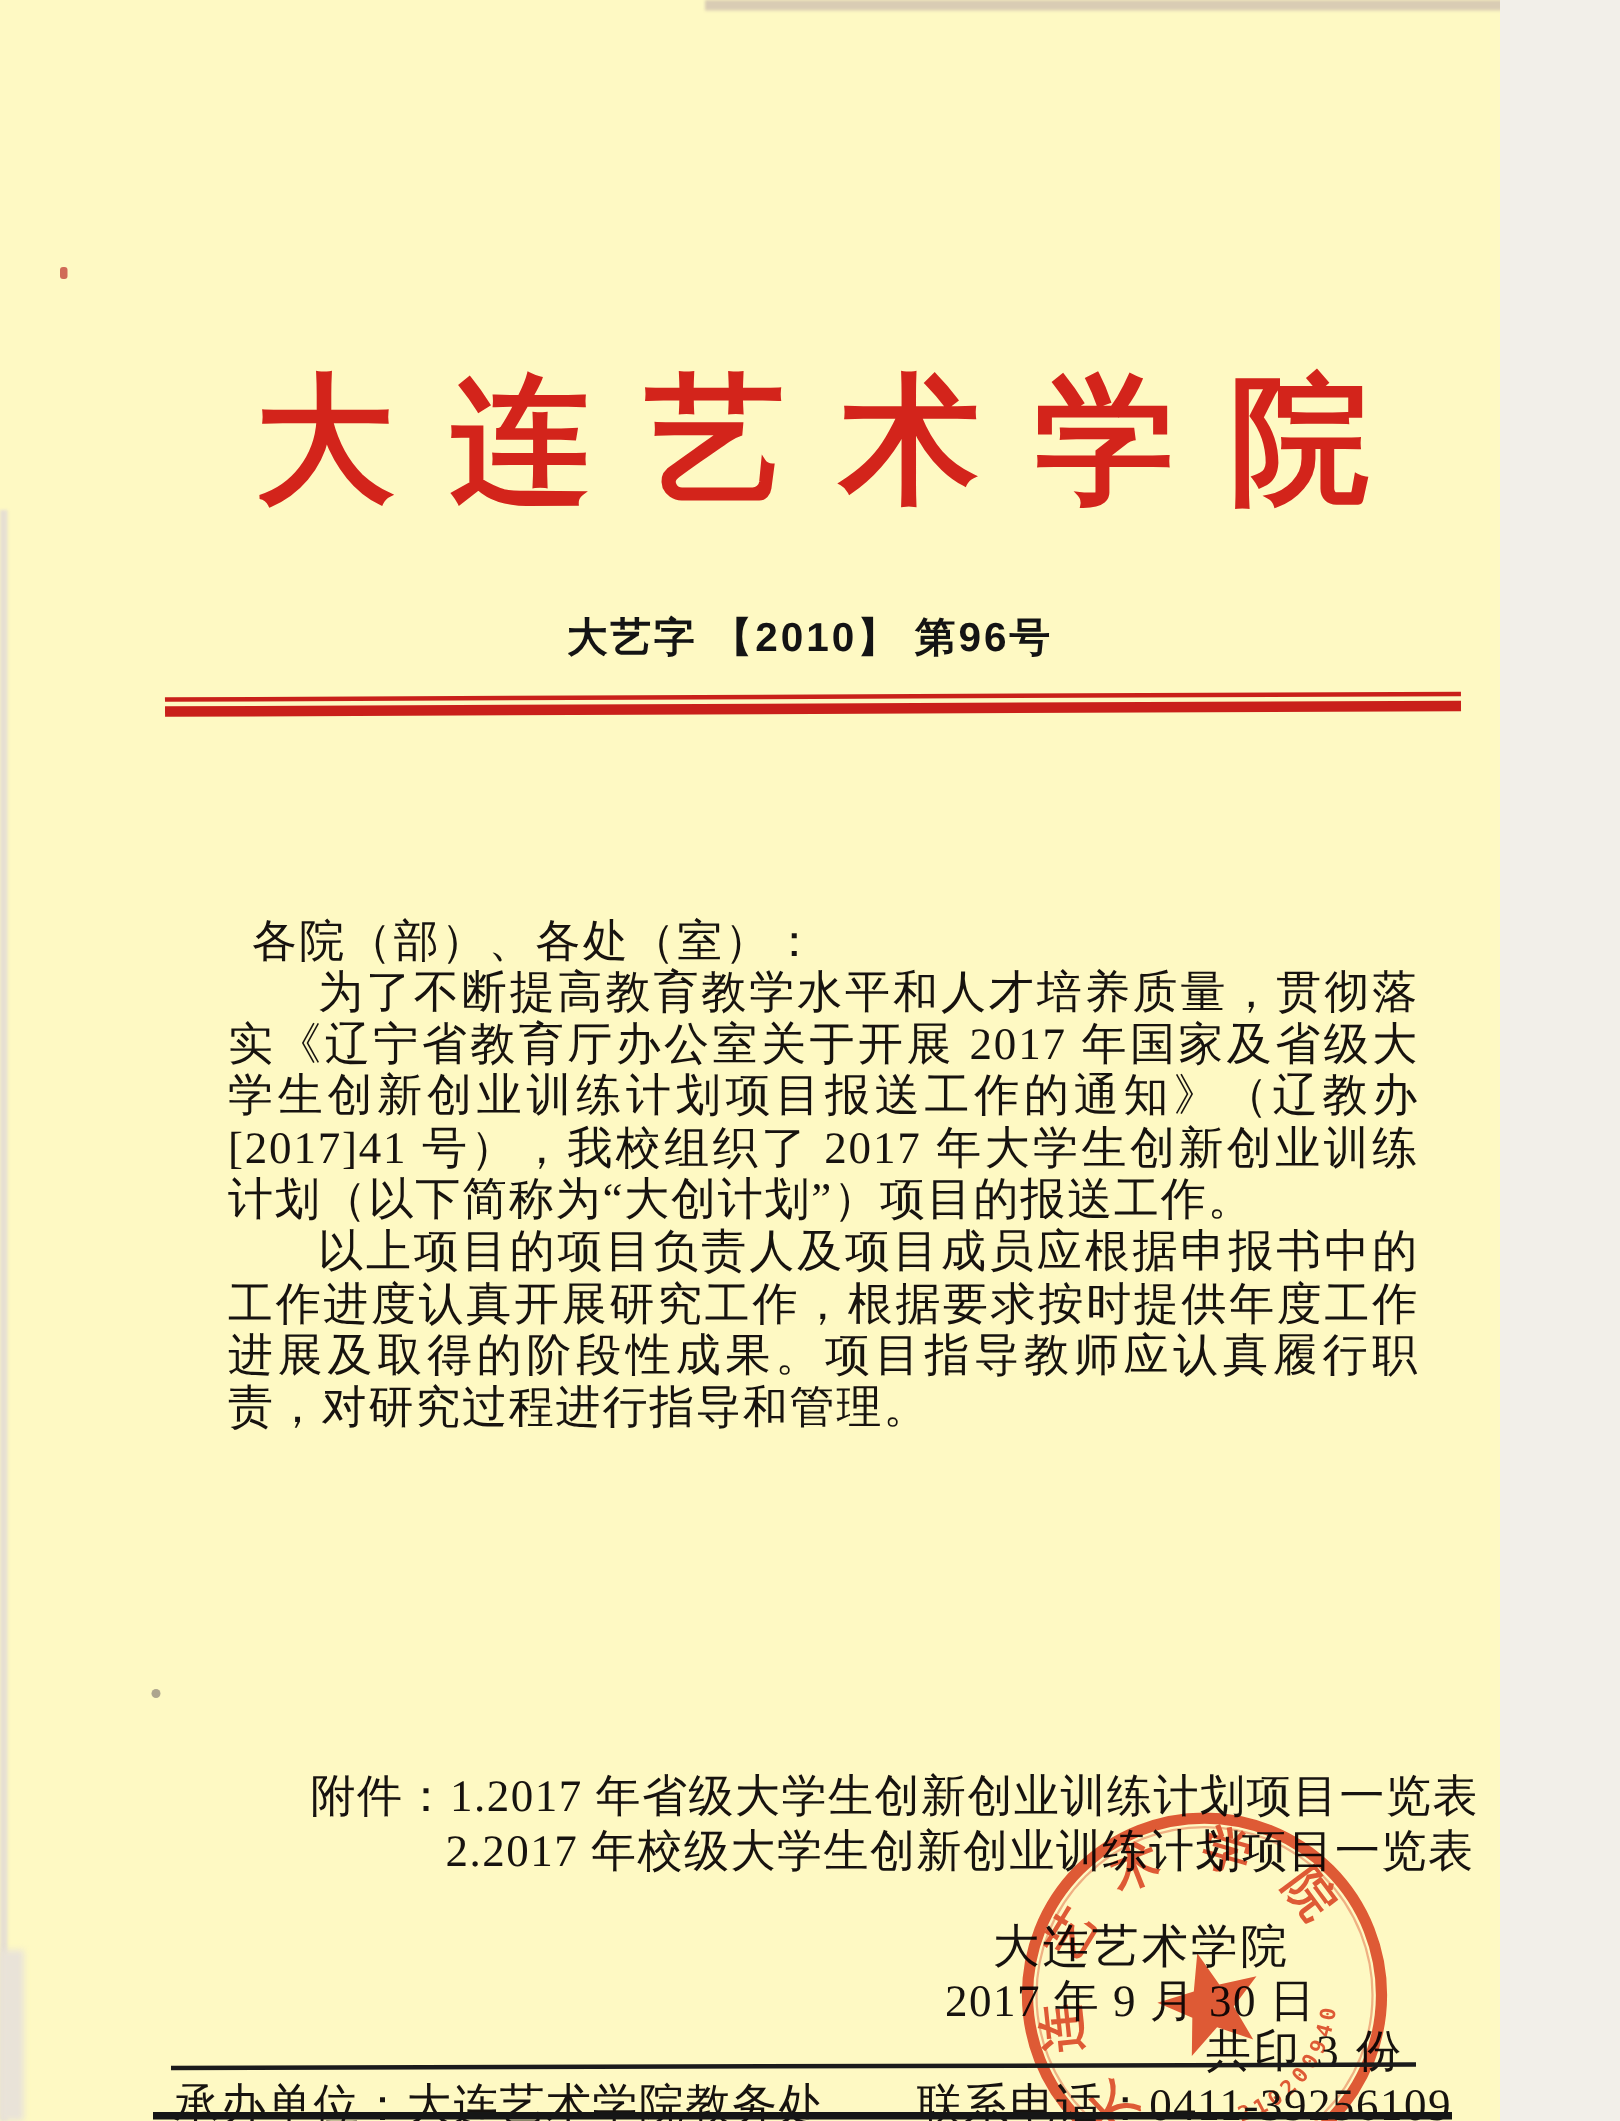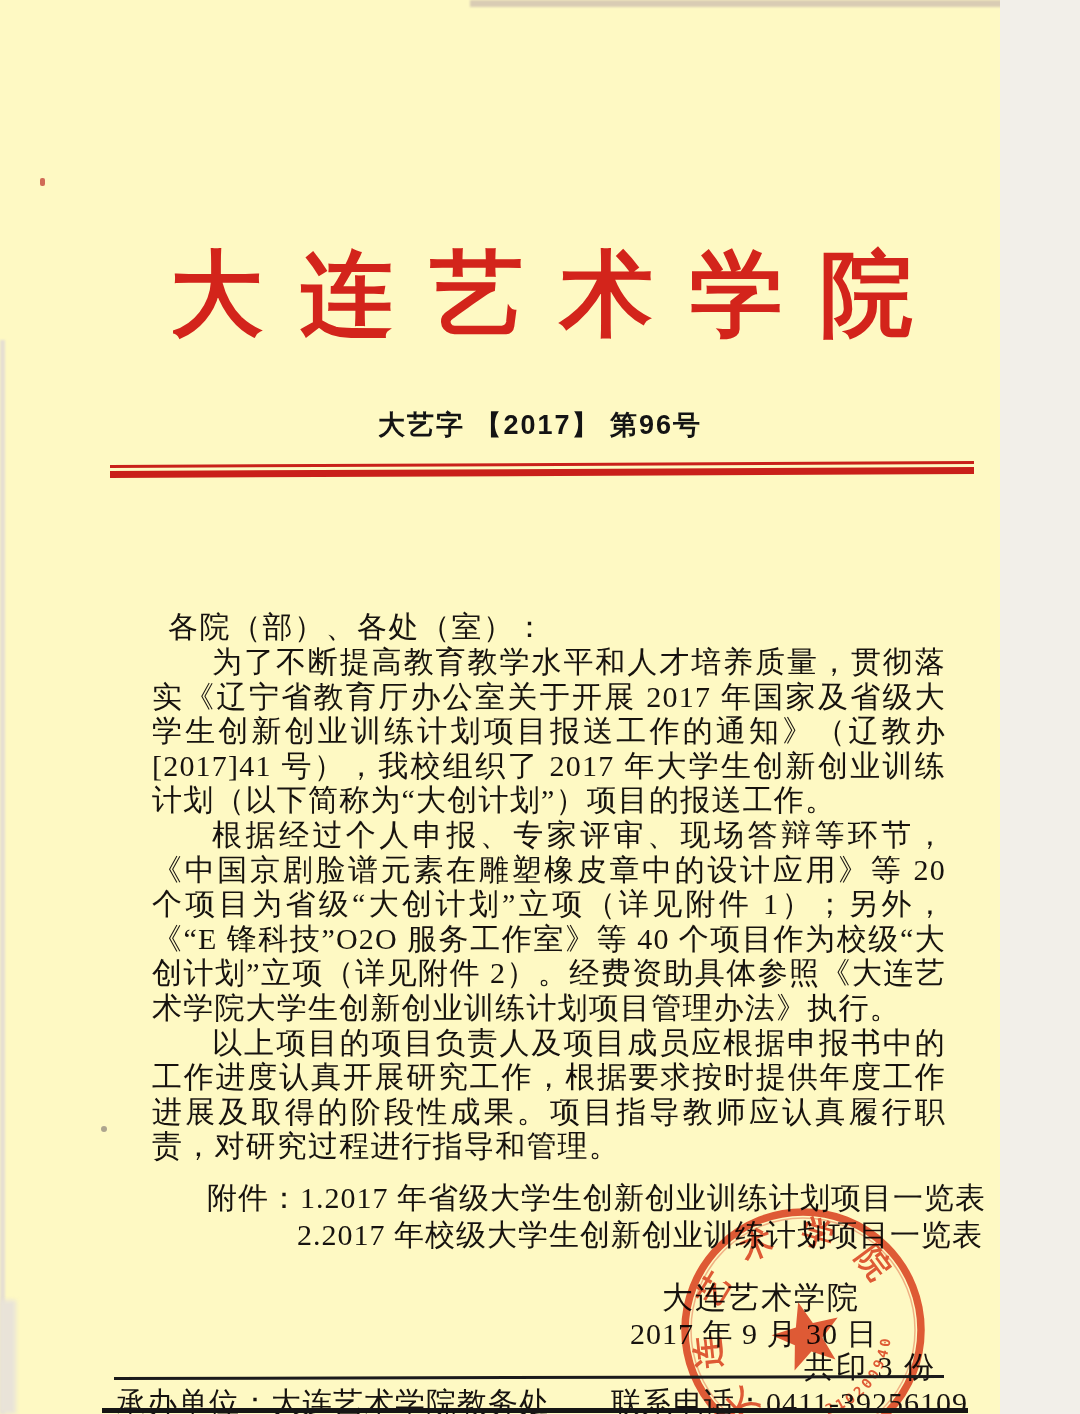--- a/index.html
+++ b/index.html
@@ -87,34 +87,33 @@
 <div class="page">
 
   <div class="edge-top"></div>
   <div class="edge-left"></div>
   <div class="edge-corner"></div>
   <div class="speck-red"></div>
   <div class="speck-dark"></div>
 
   <div class="masthead">大连艺术学院</div>
 
-  <div class="docnum">大艺字 【2017】 第96号</div>
+  <div class="docnum">大艺字 【2010】 第96号</div>
 
   <div class="red-rule">
     <div class="thin"></div>
     <div class="gap"></div>
     <div class="thick"></div>
   </div>
 
 
   <div class="salutation">各院（部）、各处（室）：</div>
 
   <div class="body-text">
     <p>为了不断提高教育教学水平和人才培养质量，贯彻落实《辽宁省教育厅办公室关于开展 2017 年国家及省级大学生创新创业训练计划项目报送工作的通知》（辽教办[2017]41 号），我校组织了 2017 年大学生创新创业训练计划（以下简称为“大创计划”）项目的报送工作。</p>
-    <p>根据经过个人申报、专家评审、现场答辩等环节，《中国京剧脸谱元素在雕塑橡皮章中的设计应用》等 20 个项目为省级“大创计划”立项（详见附件 1）；另外，《“E 锋科技”O2O 服务工作室》等 40 个项目作为校级“大创计划”立项（详见附件 2）。经费资助具体参照《大连艺术学院大学生创新创业训练计划项目管理办法》执行。</p>
     <p>以上项目的项目负责人及项目成员应根据申报书中的工作进度认真开展研究工作，根据要求按时提供年度工作进展及取得的阶段性成果。项目指导教师应认真履行职责，对研究过程进行指导和管理。</p>
   </div>
 
   <div class="attachments">
     <div><span>附件：</span><span>1.2017 年省级大学生创新创业训练计划项目一览表</span></div>
     <div class="line2">2.2017 年校级大学生创新创业训练计划项目一览表</div>
   </div>
 
   <div class="sig-org">大连艺术学院</div>
   <div class="sig-date">2017 年 9 月 30 日</div>

